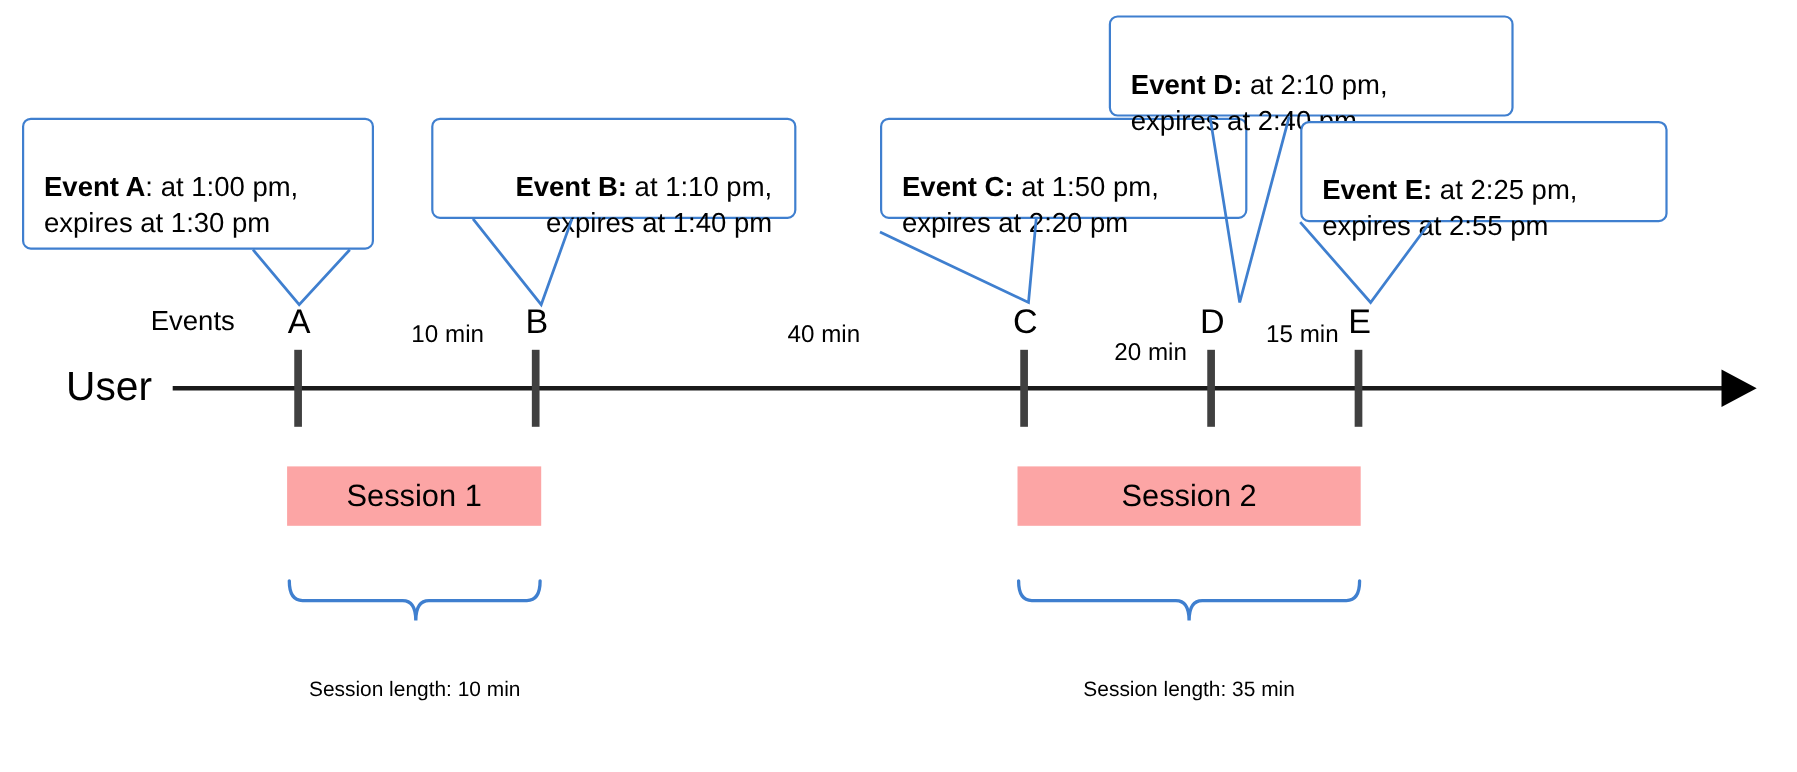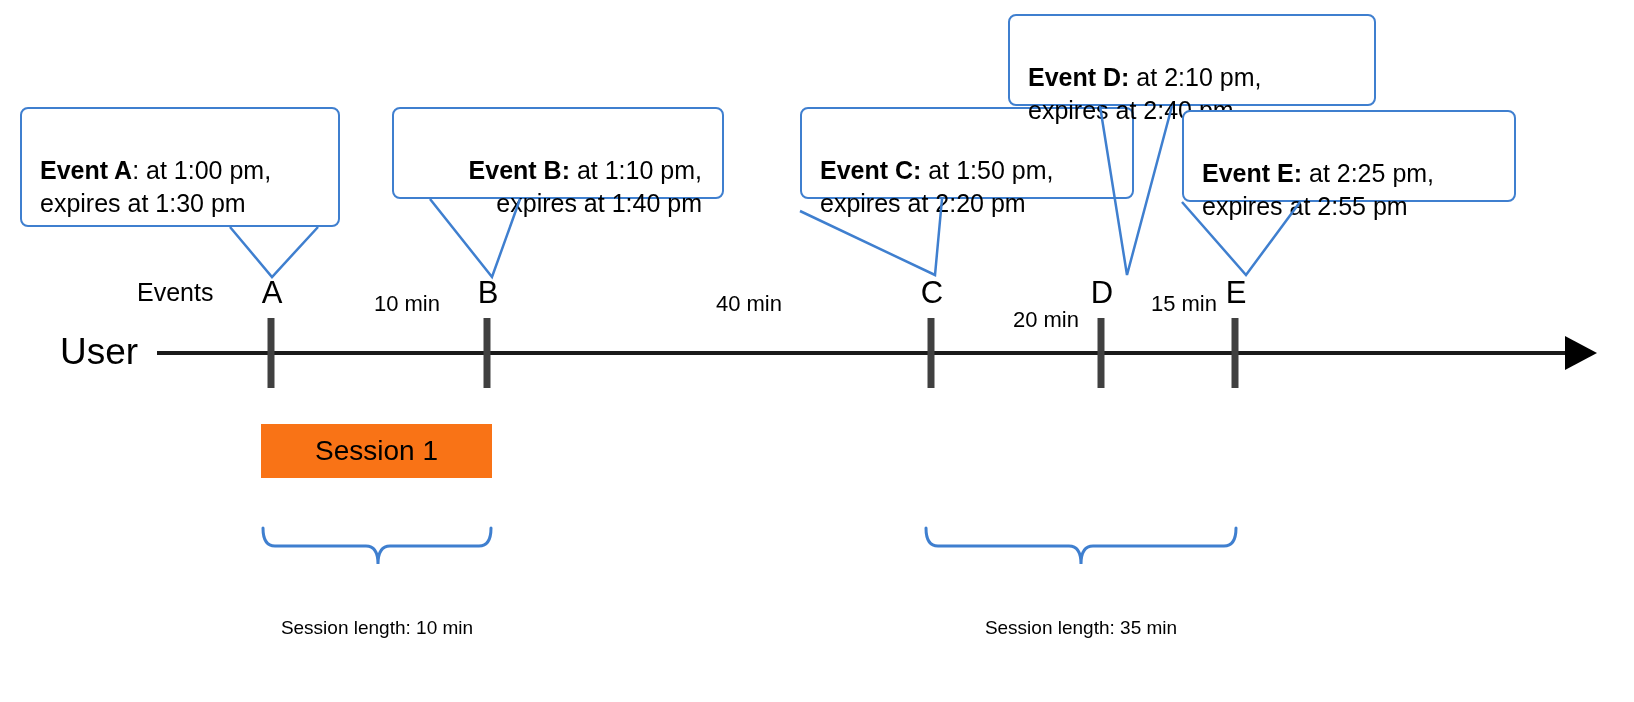--- a/index.html
+++ b/index.html
@@ -14,21 +14,21 @@
   .callout b{font-weight:bold;}
   .cA{left:20px;top:107px;width:320px;height:120px;}
   .cB{left:392px;top:107px;width:332px;height:92px;text-align:right;}
   .cC{left:800px;top:107px;width:334px;height:92px;}
   .cD{left:1008px;top:14px;width:368px;height:92px;}
   .cE{left:1182px;top:110px;width:334px;height:92px;}
   .axis-label{position:absolute;font-size:37px;letter-spacing:0px;}
   .events-label{position:absolute;font-size:25px;}
   .marker-letter{position:absolute;font-size:31px;text-align:center;width:40px;}
   .interval{position:absolute;font-size:22px;text-align:right;}
-  .session{position:absolute;background:#f97316;display:flex;
+  .session{position:absolute;background:#fca5a5;display:flex;
            align-items:center;justify-content:center;
            font-size:28px;color:#000;}
   .session-len{position:absolute;font-size:19px;text-align:center;}
 </style>
 </head>
 <body>
 
 <div class="stage">
 
   <div class="callout cA">
@@ -94,17 +94,18 @@
   <div class="marker-letter" style="left:912px;top:275px;">C</div>
   <div class="marker-letter" style="left:1082px;top:275px;">D</div>
   <div class="marker-letter" style="left:1216px;top:275px;">E</div>
 
   <div class="interval" style="left:318px;top:291px;width:122px;">10 min</div>
   <div class="interval" style="left:660px;top:291px;width:122px;">40 min</div>
   <div class="interval" style="left:957px;top:307px;width:122px;">20 min</div>
   <div class="interval" style="left:1107px;top:291px;width:110px;">15 min</div>
 
   <div class="session" style="left:261px;top:424px;width:231px;height:54px;">Session 1</div>
+  <div class="session" style="left:925px;top:424px;width:312px;height:54px;">Session 2</div>
 
   <div class="session-len" style="left:196px;top:617px;width:362px;">Session length: 10 min</div>
   <div class="session-len" style="left:900px;top:617px;width:362px;">Session length: 35 min</div>
 
 </div>
 
 </body></html>

